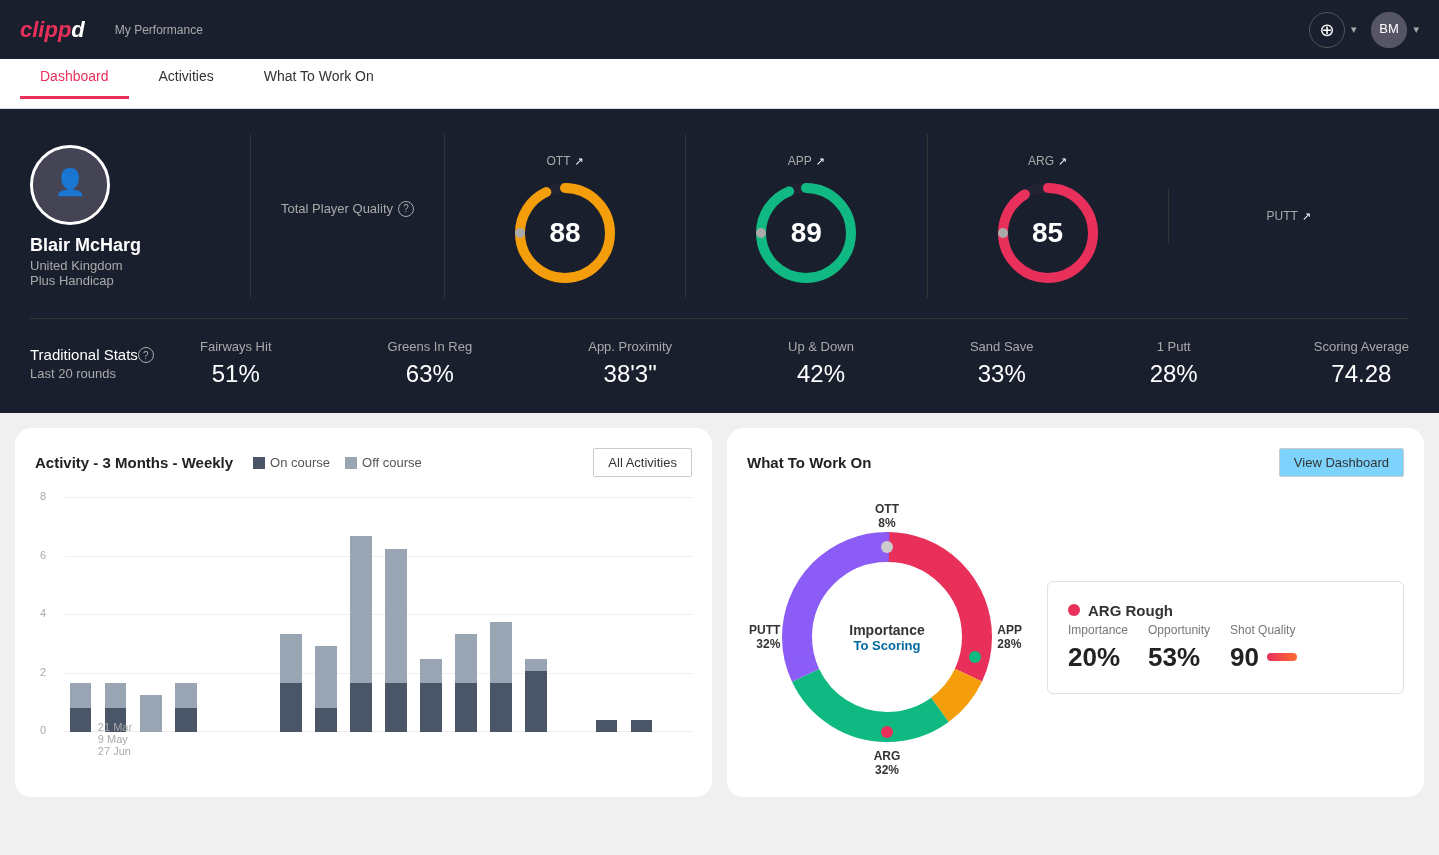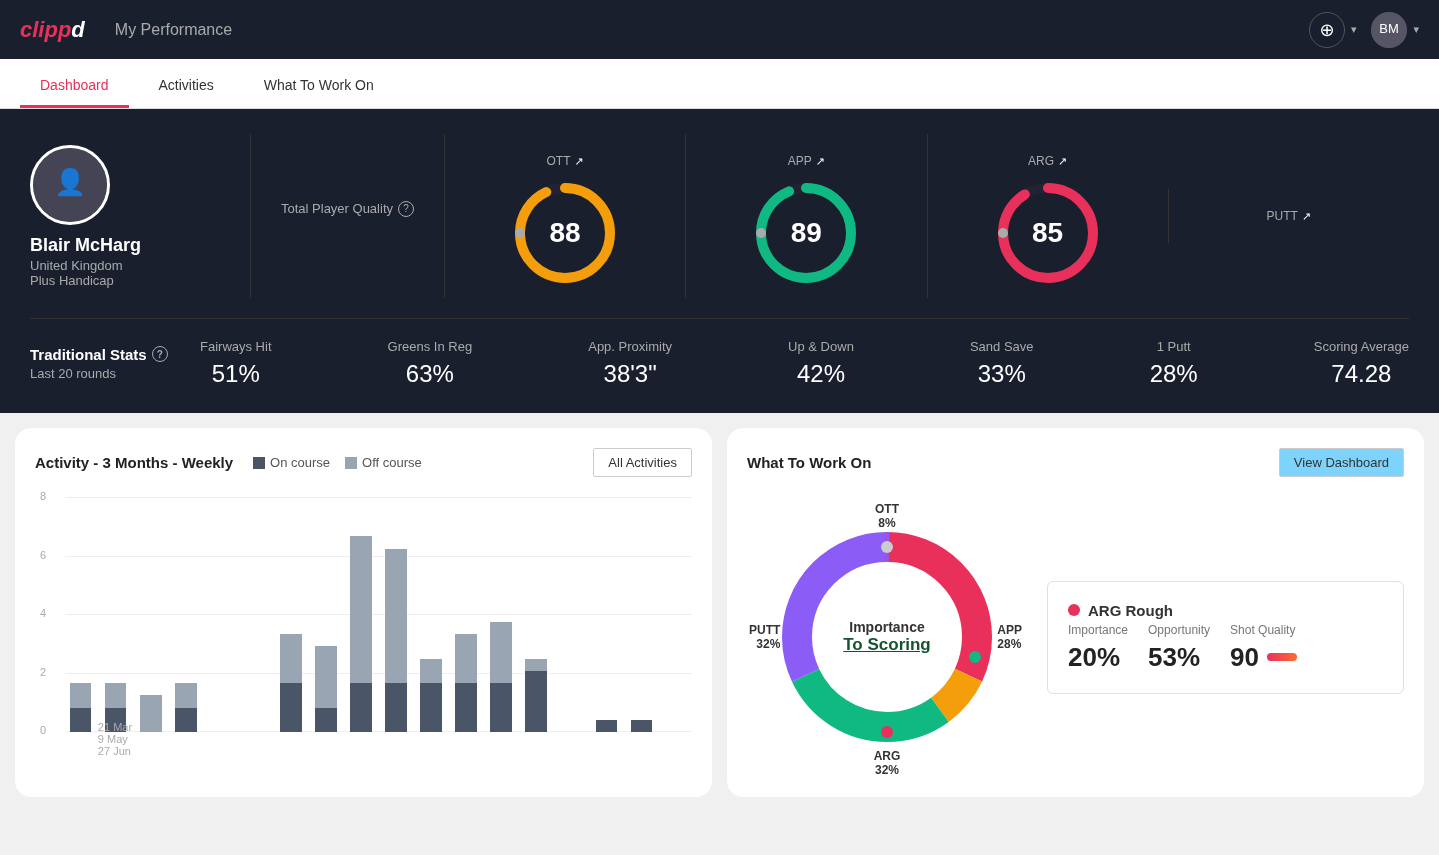--- a/index.html
+++ b/index.html
@@ -14,21 +14,21 @@
       padding: 0 20px;
       justify-content: space-between;
     }
     .logo {
       color: #e8305a;
       font-size: 22px;
       font-weight: 700;
       font-style: italic;
     }
     .logo span { color: white; }
-    .header-title { color: #aaa; font-size: 16px; margin-left: 30px; }
+    .header-title { color: #aaa; font-size: 12px; margin-left: 30px; }
     .header-left { display: flex; align-items: center; }
     .header-right { display: flex; align-items: center; gap: 15px; }
     .header-icon-btn {
       width: 36px; height: 36px;
       border-radius: 50%;
       border: 1px solid #555;
       display: flex; align-items: center; justify-content: center;
       color: white; cursor: pointer; font-size: 18px;
     }
     .avatar-btn {
@@ -40,21 +40,21 @@
       overflow: hidden;
     }
     .header-right-group { display: flex; align-items: center; gap: 6px; }
 
     
     .tabs-bar {
       background: white;
       height: 50px;
       display: flex;
       align-items: flex-end;
-      padding: 0 20px;
+      padding: 9px 20px;
       border-bottom: 1px solid #ddd;
     }
     .tab {
       padding: 12px 20px;
       font-size: 14px;
       color: #333;
       cursor: pointer;
       border-bottom: 3px solid transparent;
       margin-right: 10px;
     }
@@ -151,21 +151,21 @@
     .trad-stats {
       border-top: 1px solid #333;
       padding-top: 20px;
       display: flex;
       align-items: center;
       gap: 0;
     }
     .trad-stats-label {
       width: 170px;
     }
-    .trad-stats-label .label { color: white; font-size: 15px; font-weight: 700; display: flex; align-items: flex-start; gap: 5px; }
+    .trad-stats-label .label { color: white; font-size: 15px; font-weight: 400; display: flex; align-items: flex-end; }
     .trad-stats-label .sublabel { color: #aaa; font-size: 13px; margin-top: 3px; }
 
     .stat-items { display: flex; flex: 1; justify-content: space-between; }
     .stat-item { text-align: center; }
     .stat-item .stat-label { color: #aaa; font-size: 13px; margin-bottom: 6px; }
     .stat-item .stat-value { color: white; font-size: 24px; font-weight: 300; }
 
     
     .main-content {
       display: flex;
@@ -289,21 +289,21 @@
       height: 280px;
       flex-shrink: 0;
     }
     .donut-center-label {
       position: absolute;
       top: 50%; left: 50%;
       transform: translate(-50%, -50%);
       text-align: center;
     }
     .donut-center-label .line1 { font-size: 14px; font-weight: 600; color: #333; }
-    .donut-center-label .line2 { font-size: 17px; font-weight: 600; color: #14532d; text-decoration: underline; }
+    .donut-center-label .line2 { font-size: 13px; font-weight: 600; color: #0369a1; }
 
     .detail-card {
       border: 1px solid #e0e0e0;
       border-radius: 6px;
       padding: 20px;
       flex: 1;
     }
     .detail-card-title {
       display: flex;
       align-items: center;

